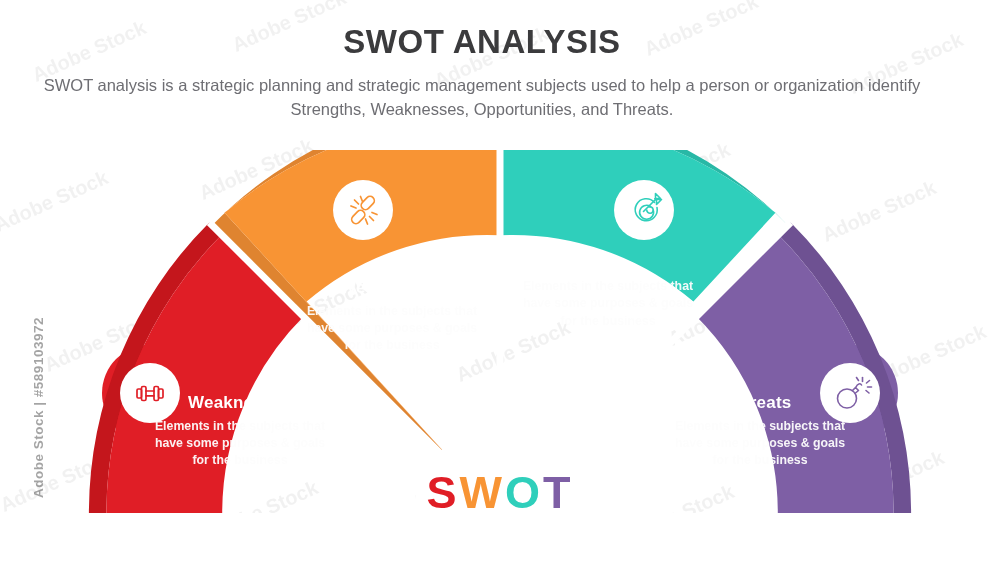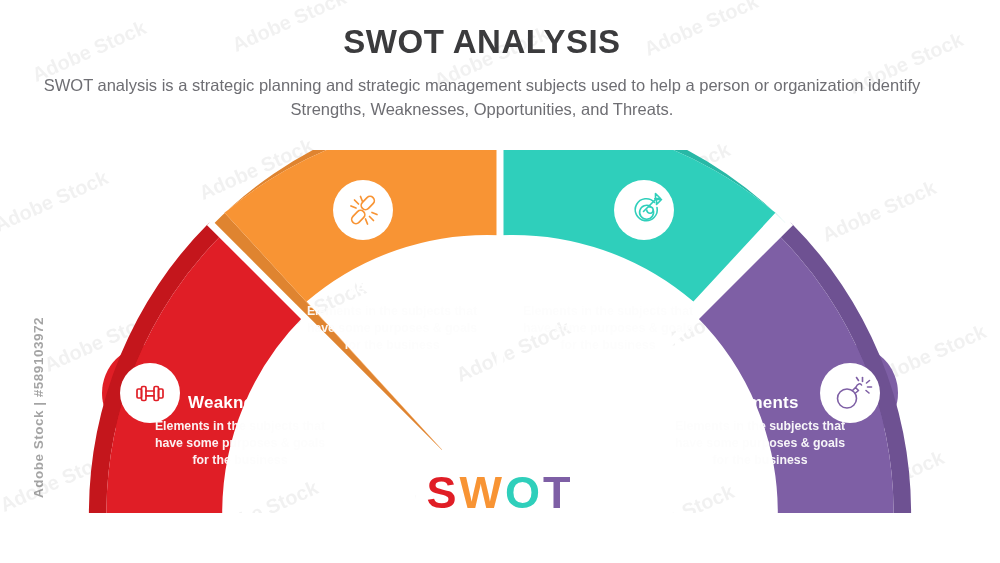--- a/index.html
+++ b/index.html
@@ -264,30 +264,29 @@
     <div class="seg-text" id="text-weaknesses">
       <div class="seg-title">Weaknesses</div>
       <div class="seg-desc">
         <div>Elements in the subjects that</div>
         <div>have  some purposes &amp; goals</div>
         <div>for the  business</div>
       </div>
     </div>
 
     <div class="seg-text" id="text-opportunities">
-      <div class="seg-title">Opportunities</div>
       <div class="seg-desc">
         <div>Elements in the subjects that</div>
         <div>have  some purposes &amp; goals</div>
         <div>for the  business</div>
       </div>
     </div>
 
     <div class="seg-text" id="text-threats">
-      <div class="seg-title">Elements</div>
+      <div class="seg-title">Threats</div>
       <div class="seg-desc">
         <div>Elements in the subjects that</div>
         <div>have  some purposes &amp; goals</div>
         <div>for the  business</div>
       </div>
     </div>
   </div>
 
   <div id="swot-word">
     <span style="color: rgb(224, 30, 38);">S</span><span style="color: rgb(248, 148, 52);">W</span><span style="color: rgb(47, 207, 187);">O</span><span style="color: rgb(126, 95, 165);">T</span>

